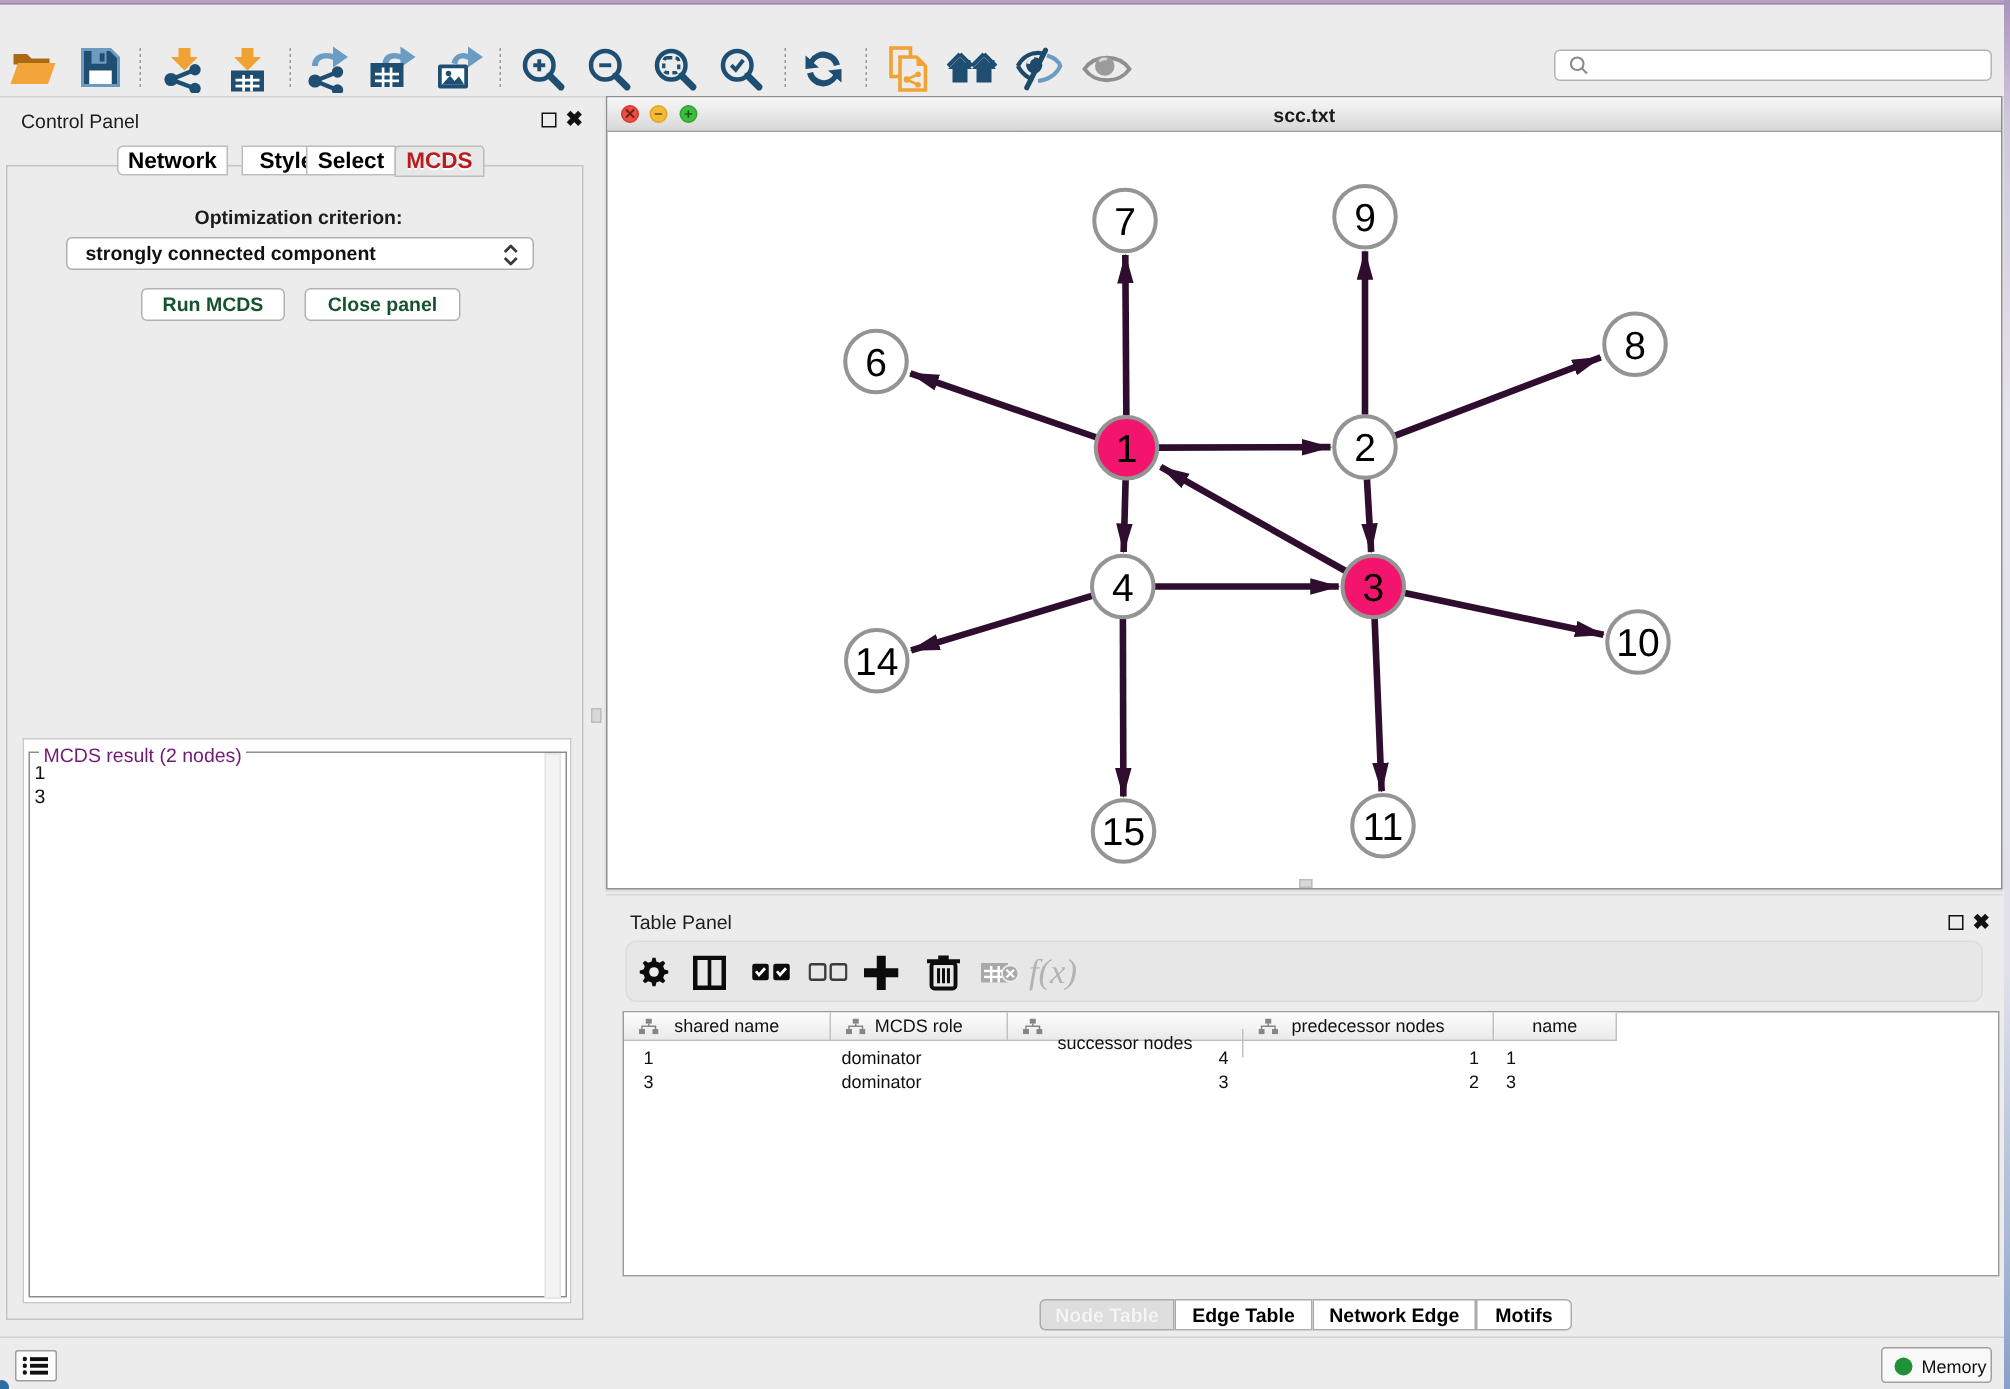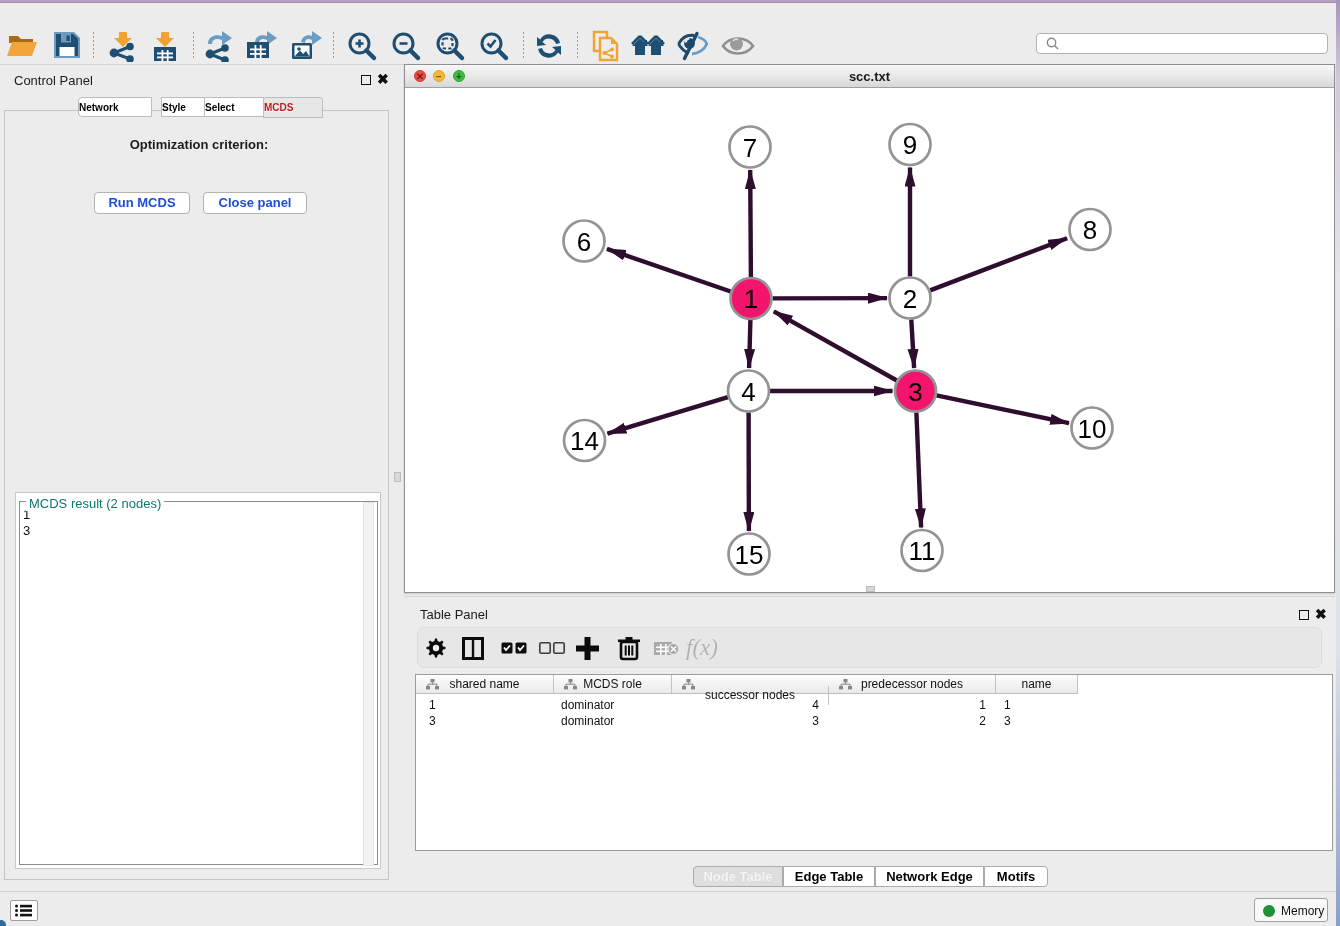--- a/index.html
+++ b/index.html
@@ -15,29 +15,29 @@
 #wintitle { top:4px; left:0; width:1340px; text-align:center; font-size:13px; color:#b9b9b9; }
 #toolbar { left:0; top:24px; width:1336px; height:41px; background:#ececec; border-bottom:1px solid #d3d3d3; }
 .tsep { top:8px; width:1px; height:28px; background-image:linear-gradient(#9a9a9a 2px, transparent 2px); background-size:1px 4px; }
 #searchbox { left:1036px; top:9px; width:292px; height:21px; background:#fff; border:1px solid #b3b3b3; border-radius:4px; }
 
 
 #cpanel { left:0; top:66px; width:398px; height:825px; background:#ececec; }
 #cp-title { left:14px; top:7px; font-size:13px; color:#1c1c1c; }
 .sq-btn { width:10px; height:10px; border:1.6px solid #111; top:9px; }
 .x-btn { font-size:14px; font-weight:bold; color:#111; top:5px; }
-.cptab { position:absolute; top:31px; height:20px; background:#fefefe; border:1px solid #bcbcbc; color:#000; font-size:10px; font-weight:bold; text-align:left; line-height:19px; }
+.cptab { position:absolute; top:31px; height:20px; background:#fefefe; border:1px solid #bcbcbc; color:#000; font-size:15px; font-weight:bold; text-align:center; line-height:19px; }
 #cp-pane { left:4px; top:44px; width:385px; height:770px; border:1px solid #c4c4c4; background:#ececec; }
 #optlabel { left:0; top:71px; width:398px; text-align:center; font-size:13px; font-weight:bold; color:#1c1c1c; }
 #combo { left:44px; top:92px; width:312px; height:22px; background:#fff; border:1px solid #aeaeae; border-radius:4px; font-size:13px; font-weight:bold; line-height:20px; padding-left:12px; color:#111; }
-.btn { position:absolute; background:#fff; border:1px solid #b2b2b2; border-radius:4px; font-size:13px; font-weight:bold; text-align:center; color:#1d4ed8; }
+.btn { position:absolute; background:#fff; border:1px solid #b2b2b2; border-radius:4px; font-size:13px; font-weight:bold; text-align:center; color:#14532d; }
 #btn-run { left:94px; top:126px; width:96px; height:22px; line-height:20px; }
 #btn-close { left:203px; top:126px; width:104px; height:22px; line-height:20px; }
 #mcdsbox { left:15px; top:426px; width:366px; height:377px; background:#fff; border:1px solid #c9c9c9; }
-#mcdslegend { left:26px; top:430px; background:#fff; font-size:13px; color:#0f766e; padding:0 3px; }
+#mcdslegend { left:26px; top:430px; background:#fff; font-size:13px; color:#701a75; padding:0 3px; }
 #mcds-sb { left:347px; top:9px; width:11px; height:364px; background:#f3f3f3; border:1px solid #e4e4e4; position:absolute; }
 #mcdstext { left:7px; top:14px; font-size:13px; color:#111; line-height:16px; }
 
 
 #netwin { left:404px; top:64px; width:931px; height:529px; background:#fff; border:1px solid #8f8f8f; box-shadow:0 1px 2px rgba(0,0,0,0.15); }
 #nw-titlebar { position:absolute; left:0; top:0; width:100%; height:23px; background:linear-gradient(#f8f8f8,#d8d8d8); border-bottom:1px solid #9f9f9f; }
 .tl { width:12px; height:12px; border-radius:50%; top:5px; position:absolute; font-size:10px; font-weight:bold; text-align:center; line-height:11px; color:rgba(0,0,0,0.55); }
 #nw-title { position:absolute; top:4px; left:0; width:100%; text-align:center; font-size:13px; font-weight:bold; color:#1a1a1a; }
 
 
@@ -181,20 +181,26 @@
   <div class="abs" id="cpanel">
     <div class="abs" id="cp-title">Control Panel</div>
     <div class="abs sq-btn" style="left:361px;"></div>
     <div class="abs x-btn" style="left:377px;">✖</div>
     <div class="abs" id="cp-pane"></div>
     <div class="abs cptab" style="left:78px; width:74px; border-radius:4px 0 0 4px;">Network</div>
     <div class="abs cptab" style="left:161px; width:60px;">Style</div>
     <div class="abs cptab" style="left:204px; width:60px;">Select</div>
     <div class="abs cptab" style="left:263px; width:60px; height:21px; background:#e7e7e7; color:#b91c1c; border-radius:3px 3px 0 0; text-shadow:0 1px 0 #fff;">MCDS</div>
     <div class="abs" id="optlabel">Optimization criterion:</div>
+    <div class="abs" id="combo">strongly connected component
+      <svg width="11" height="14" style="position:absolute;right:9px;top:4px" viewBox="0 0 11 14">
+          <path d="M1.5,5 L5.5,1 L9.5,5" fill="none" stroke="#3a3a3a" stroke-width="1.8"></path>
+          <path d="M1.5,9 L5.5,13 L9.5,9" fill="none" stroke="#3a3a3a" stroke-width="1.8"></path>
+        </svg>
+    </div>
     <div class="btn" id="btn-run">Run MCDS</div>
     <div class="btn" id="btn-close">Close panel</div>
     <div class="abs" id="mcdsbox">
       <div style="position:absolute;left:3px;top:8px;width:359px;height:364px;border:1px solid #8d8d8d;"></div>
       <div id="mcds-sb"></div>
       <div class="abs" id="mcdstext">1<br>3</div>
     </div>
     <div class="abs" id="mcdslegend">MCDS result (2 nodes)</div>
   </div>
 

